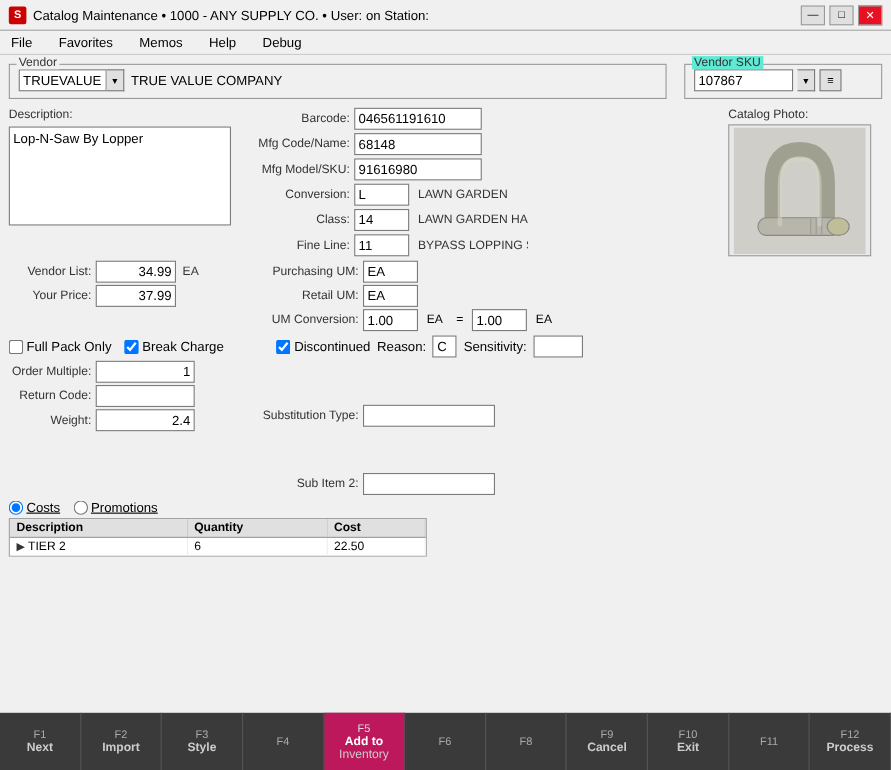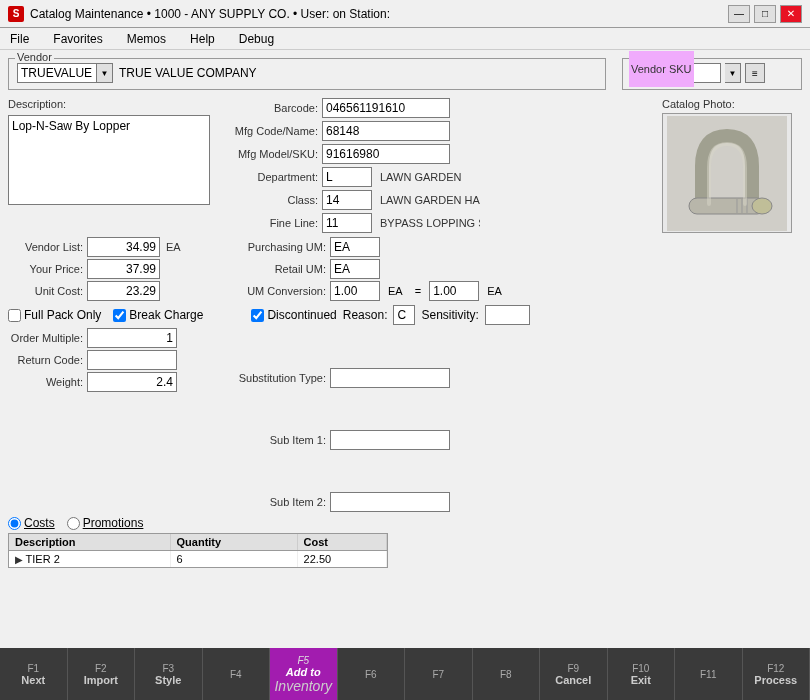--- a/index.html
+++ b/index.html
@@ -72,22 +72,22 @@
       position: relative;
       display: flex;
       align-items: center;
       gap: 4px;
       min-width: 180px;
     }
     .vendor-sku-group-label {
       position: absolute;
       top: -8px;
       left: 6px;
-      background: #f0abfc;
-      padding: 12px 2px;
+      background: #5eead4;
+      padding: 0 2px;
       font-size: 11px;
       color: #333;
     }
 
     
     input[type="text"] {
       border: 1px solid #7a7a7a;
       background: white;
       padding: 1px 3px;
       font-size: 12px;
@@ -164,21 +164,21 @@
       display: flex;
       align-items: center;
       gap: 4px;
     }
     .field-row-label {
       width: 100px;
       text-align: right;
       font-size: 11px;
       color: #333;
     }
-    .field-input-short { width: 128px; }
+    .field-input-short { width: 116px; }
     .field-input-tiny { width: 50px; }
     .dept-name-label {
       font-size: 11px;
       color: #333;
       margin-left: 4px;
       width: 100px;
       overflow: hidden;
       white-space: nowrap;
     }
 
@@ -334,25 +334,25 @@
       flex: 1;
       display: flex;
       flex-direction: column;
       align-items: center;
       justify-content: center;
       color: #ccc;
       border-right: 1px solid #555;
       cursor: pointer;
       padding: 2px 0;
     }
-    .fkey-item.active { background: #a21caf; color: white; font-style: italic; }
+    .fkey-item.active { background: #be185d; color: white; }
     .fkey-num { font-size: 10px; color: #aaa; }
     .fkey-item.active .fkey-num { color: #ddd; }
     .fkey-label { font-size: 11px; font-weight: bold; }
-    .fkey-sublabel { font-size: 14px; color: #aaa; }
+    .fkey-sublabel { font-size: 11px; color: #aaa; }
     .fkey-item.active .fkey-sublabel { color: #ccc; }
 
     
     .shackle-img {
       width: 120px;
       height: 115px;
     }
 
     
     .sensitivity-input { width: 45px; }
@@ -426,21 +426,21 @@
       </div>
       <div class="field-row">
         <span class="field-row-label">Mfg Code/Name:</span>
         <input type="text" class="field-input-short" value="68148" style="">
       </div>
       <div class="field-row">
         <span class="field-row-label">Mfg Model/SKU:</span>
         <input type="text" class="field-input-short" value="91616980" style="">
       </div>
       <div class="field-row">
-        <span class="field-row-label">Department:</span>
+        <span class="field-row-label">Conversion:</span>
         <input type="text" class="field-input-tiny" value="L" style="">
         <span class="dept-name-label">LAWN  GARDEN</span>
       </div>
       <div class="field-row">
         <span class="field-row-label">Class:</span>
         <input type="text" class="field-input-tiny" value="14" style="">
         <span class="dept-name-label">LAWN  GARDEN HAN...</span>
       </div>
       <div class="field-row">
         <span class="field-row-label">Fine Line:</span>
@@ -476,24 +476,20 @@
 
     <div class="prices-left">
       <div class="price-row">
         <span class="price-label">Vendor List:</span>
         <input type="text" class="price-input" style="text-align: right;" value="34.99">
         <span class="price-unit">EA</span>
       </div>
       <div class="price-row">
         <span class="price-label">Your Price:</span>
         <input type="text" class="price-input" style="text-align: right;" value="37.99">
-      </div>
-      <div class="price-row">
-        <span class="price-label">Unit Cost:</span>
-        <input type="text" class="price-input" style="text-align: right;" value="23.29">
       </div>
     </div>
 
     <div class="purchasing-section">
       <div class="purch-row">
         <span class="purch-label">Purchasing UM:</span>
         <input type="text" class="purch-input-tiny" value="EA" style="">
       </div>
       <div class="purch-row">
         <span class="purch-label">Retail UM:</span>
@@ -542,24 +538,20 @@
         <input type="text" class="order-input" value="" style="">
       </div>
       <div class="order-row">
         <span class="order-label">Weight:</span>
         <input type="text" class="order-input" style="text-align: right;" value="2.4">
       </div>
     </div>
     <div class="order-right">
       <div class="sub-row">
         <span class="sub-label">Substitution Type:</span>
-        <input type="text" class="sub-input" value="" style="">
-      </div>
-      <div class="sub-row">
-        <span class="sub-label">Sub Item 1:</span>
         <input type="text" class="sub-input" value="" style="">
       </div>
       <div class="sub-row">
         <span class="sub-label">Sub Item 2:</span>
         <input type="text" class="sub-input" value="" style="">
       </div>
     </div>
   </div>
 
   <div class="tabs-row">
@@ -619,25 +611,20 @@
     <span class="fkey-num">F5</span>
     <span class="fkey-label">Add to</span>
     <span class="fkey-sublabel">Inventory</span>
   </div>
     <div class="fkey-item">
     <span class="fkey-num">F6</span>
     <span class="fkey-label"></span>
 
   </div>
     <div class="fkey-item">
-    <span class="fkey-num">F7</span>
-    <span class="fkey-label"></span>
-
-  </div>
-    <div class="fkey-item">
     <span class="fkey-num">F8</span>
     <span class="fkey-label"></span>
 
   </div>
     <div class="fkey-item">
     <span class="fkey-num">F9</span>
     <span class="fkey-label">Cancel</span>
 
   </div>
     <div class="fkey-item">

